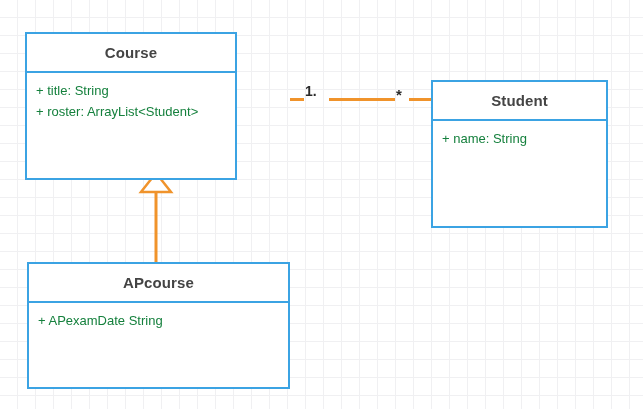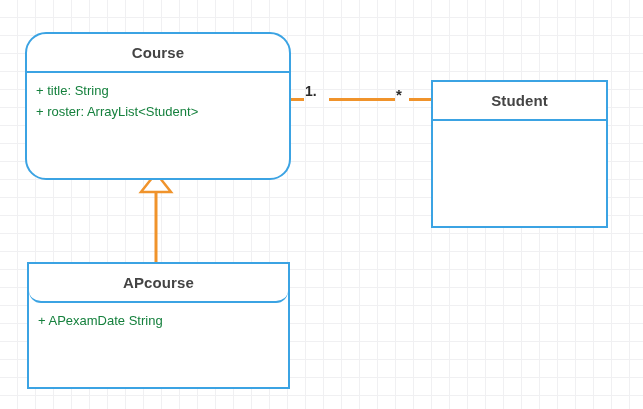--- a/index.html
+++ b/index.html
@@ -50,28 +50,28 @@
     padding: 7px 8px 0 9px;
   }
   .uml-attr {
     color: #15803d;
     font-size: 13px;
     line-height: 21px;
     white-space: nowrap;
   }
 
   
-  #class-course   { left: 25px;  top: 32px;  width: 266px; height: 148px; border-radius: 21px; }
+  #class-course   { left: 25px;  top: 32px;  width: 212px; height: 148px; }
   #class-course  .uml-header { height: 39px; }
 
   #class-student  { left: 431px; top: 32px;  width: 177px; height: 148px; margin-top: 48px; }
   #class-student .uml-header { height: 39px; }
 
   #class-apcourse { left: 27px;  top: 262px; width: 263px; height: 127px; }
-  #class-apcourse .uml-header { height: 39px; border-radius: 12px; }
+  #class-apcourse .uml-header { height: 39px; }
 
   
   .assoc-line {
     position: absolute;
     height: 3px;
     background: #F0932B;
     z-index: 2;
   }
   #assoc-seg-1 { left: 290px; top: 98px; width: 14px; }
   #assoc-seg-2 { left: 329px; top: 98px; width: 66px; }
@@ -108,20 +108,21 @@
     <div class="uml-header">Course</div>
     <div class="uml-body">
       <div class="uml-attr">+ title: String</div>
       <div class="uml-attr">+ roster: ArrayList&lt;Student&gt;</div>
     </div>
   </div>
 
   <div class="uml-class" id="class-student">
     <div class="uml-header">Student</div>
     <div class="uml-body">
+      <div class="uml-attr">+ name: String</div>
     </div>
   </div>
 
   <div class="uml-class" id="class-apcourse">
     <div class="uml-header">APcourse</div>
     <div class="uml-body">
       <div class="uml-attr">+ APexamDate String</div>
     </div>
   </div>
 

